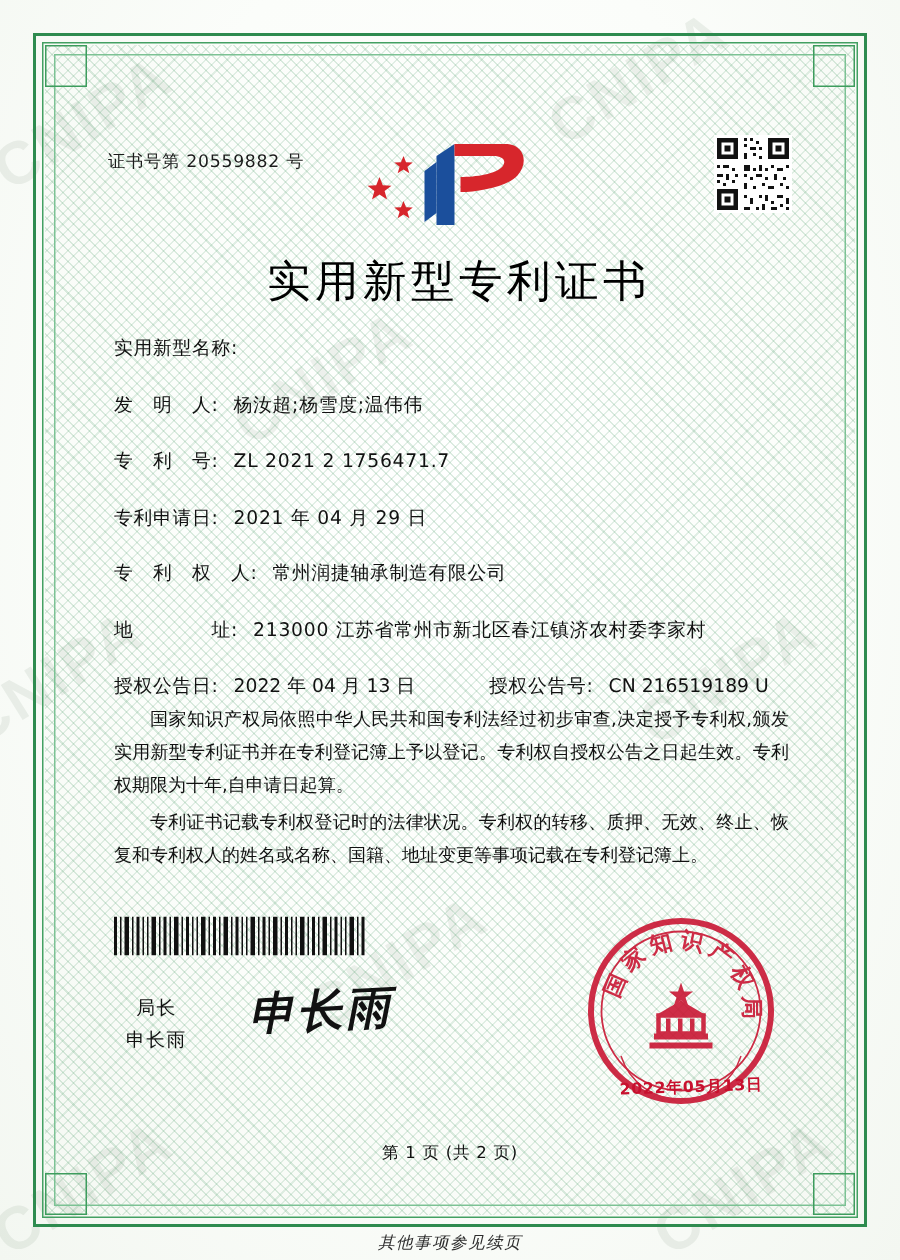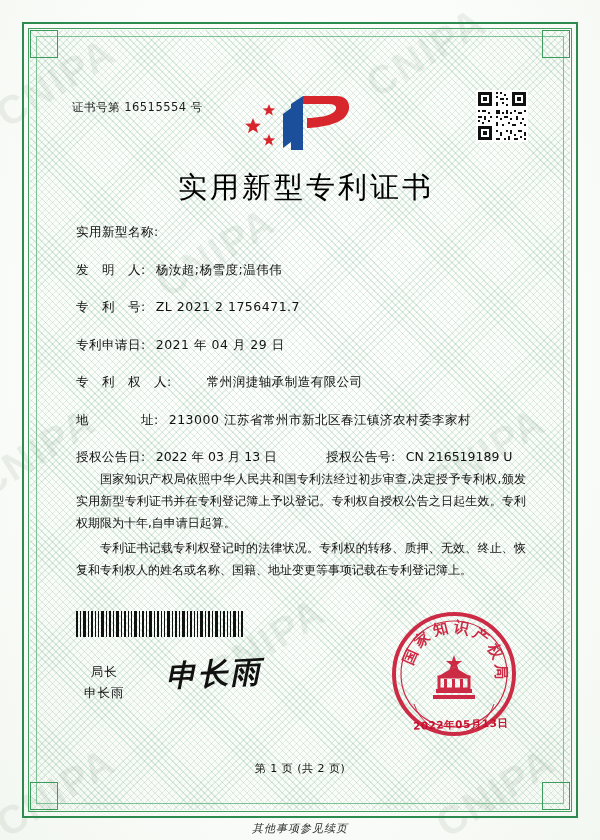--- a/index.html
+++ b/index.html
@@ -189,21 +189,21 @@
   <div class="guilloche"></div>
   <div class="border-mid"></div>
   <div class="border-inner"></div>
   <div class="corner" style="left:30px;top:30px;"></div>
   <div class="corner" style="right:30px;top:30px;"></div>
   <div class="corner" style="left:30px;bottom:30px;"></div>
   <div class="corner" style="right:30px;bottom:30px;"></div>
 
   <div class="content">
 
-    <div class="cert-no">证书号第 16515554 号</div>
+    <div class="cert-no">证书号第 20559882 号</div>
 
     <div class="logo">
       <svg viewBox="0 0 110 70" width="110" height="70">
 
         <g fill="#d7262c">
           <polygon points="8,34 10.2,39.5 16,39.8 11.4,43.4 13,49 8,45.7 3,49 4.6,43.4 0,39.8 5.8,39.5"></polygon>
           <polygon points="24,20 25.7,24.2 30.2,24.4 26.6,27.2 27.9,31.5 24,29 20.1,31.5 21.4,27.2 17.8,24.4 22.3,24.2"></polygon>
           <polygon points="24,50 25.7,54.2 30.2,54.4 26.6,57.2 27.9,61.5 24,59 20.1,61.5 21.4,57.2 17.8,54.4 22.3,54.2"></polygon>
         </g>
 
@@ -293,30 +293,30 @@
       <div class="row">
         <span class="lbl">专　利　号:</span>
         <span class="val" style="margin-left:10px;">ZL 2021 2 1756471.7</span>
       </div>
       <div class="row">
         <span class="lbl">专利申请日:</span>
         <span class="val" style="margin-left:10px;">2021 年 04 月 29 日</span>
       </div>
       <div class="row">
         <span class="lbl">专　利　权　人:</span>
-        <span class="val" style="margin-left:10px;padding-left:25px;">常州润捷轴承制造有限公司</span>
+        <span class="val" style="margin-left:10px;">常州润捷轴承制造有限公司</span>
       </div>
       <div class="row">
         <span class="lbl">地　　　　址:</span>
         <span class="val" style="margin-left:10px;">213000 江苏省常州市新北区春江镇济农村委李家村</span>
       </div>
       <div class="row split">
         <span class="left">
           <span class="lbl">授权公告日:</span>
-          <span style="margin-left:10px;">2022 年 03 月 13 日</span>
+          <span style="margin-left:10px;">2022 年 04 月 13 日</span>
         </span>
         <span class="right">
           <span class="lbl">授权公告号:</span>
           <span style="margin-left:10px;">CN 216519189 U</span>
         </span>
       </div>
     </div>
 
     <div class="paras">
       <p>国家知识产权局依照中华人民共和国专利法经过初步审查,决定授予专利权,颁发实用新型专利证书并在专利登记簿上予以登记。专利权自授权公告之日起生效。专利权期限为十年,自申请日起算。</p>

